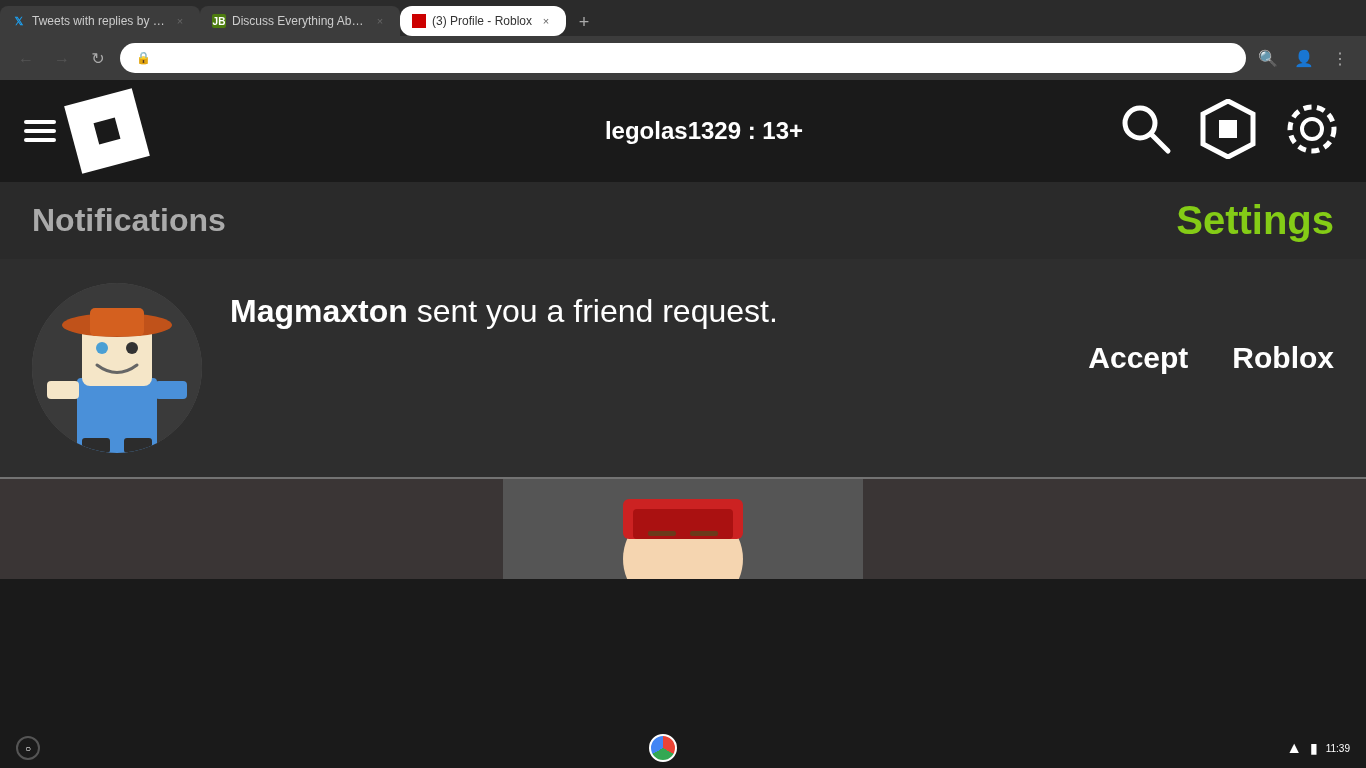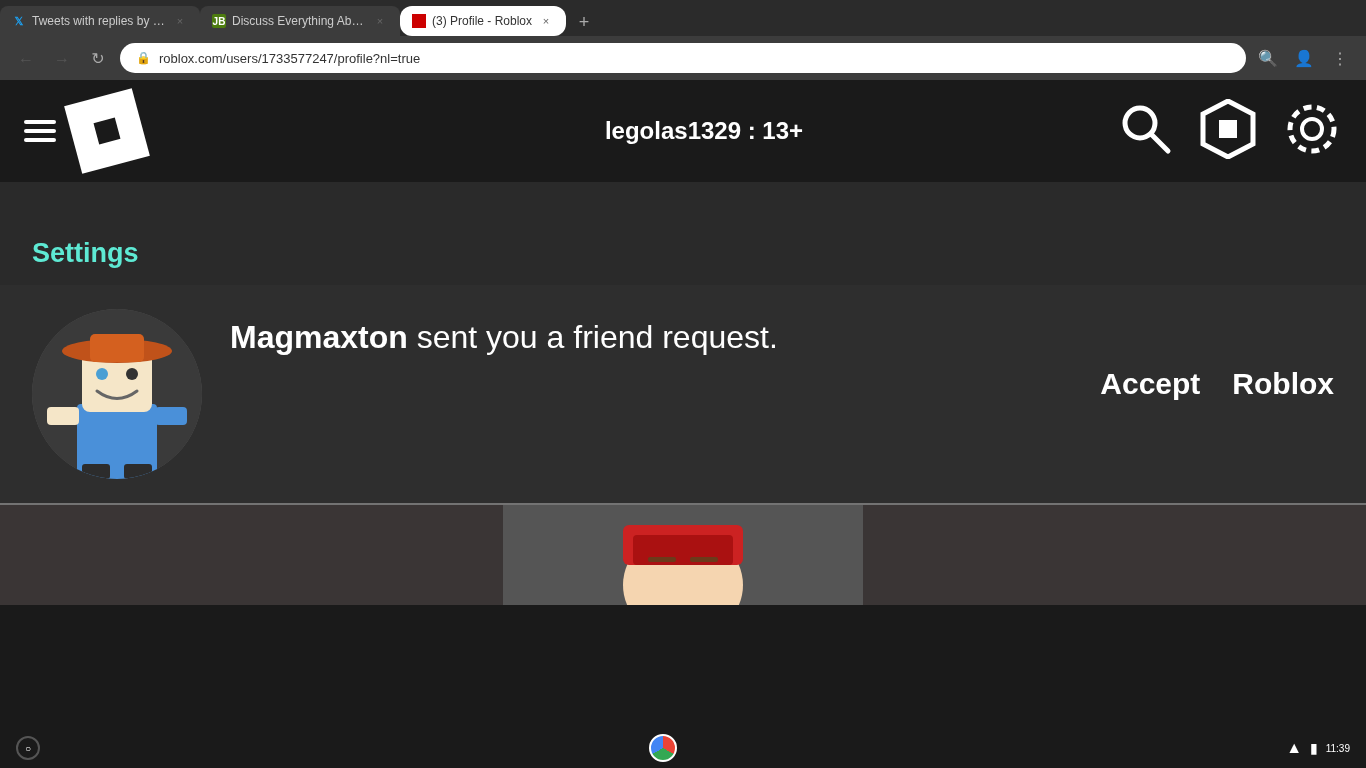--- a/index.html
+++ b/index.html
@@ -29,31 +29,31 @@
     .hamburger span { display: block; width: 32px; height: 4px; background: white; border-radius: 2px; }
     .roblox-logo { margin-left: 16px; }
     .roblox-logo-box { width: 70px; height: 70px; background: white; display: flex; align-items: center; justify-content: center; transform: rotate(-15deg); }
     .roblox-logo-box-inner { width: 22px; height: 22px; background: #1a1a1a; transform: rotate(0deg); }
     .header-username { position: absolute; left: 50%; transform: translateX(-50%); color: white; font-size: 24px; font-weight: bold; white-space: nowrap; margin-left: 21px; }
     .header-icons { display: flex; align-items: center; gap: 24px; margin-left: auto; }
     
     
     .notif-header-bar { background: #2a2a2a; padding: 16px 32px; display: flex; align-items: center; justify-content: space-between; }
     .notif-title { color: #aaa; font-size: 32px; font-weight: bold; }
-    .settings-title { color: #5eead4; font-size: 27px; font-weight: bold; cursor: pointer; margin-top: 40px; }
+    .settings-title { color: #84cc16; font-size: 40px; font-weight: bold; cursor: pointer; }
 
     
     .notif-card { background: #2e2e2e; padding: 24px 32px; display: flex; align-items: flex-start; gap: 28px; border-bottom: 2px solid #737373; }
     .notif-avatar { width: 170px; height: 170px; border-radius: 50%; overflow: hidden; background: #555; flex-shrink: 0; }
     .notif-content { flex: 1; padding-top: 8px; }
     .notif-message { color: white; font-size: 32px; font-weight: bold; line-height: 1.3; margin-bottom: 8px; }
     .notif-message span.sender { color: white; font-weight: bold; }
     .notif-message span.msg { color: white; font-weight: normal; }
     .notif-timestamp { color: #999; font-size: 26px; margin-bottom: 12px; }
-    .notif-actions { display: flex; gap: 32px; justify-content: flex-end; margin-top: 8px; }
+    .notif-actions { display: flex; gap: 44px; justify-content: flex-end; margin-top: 8px; }
     .btn-accept { color: white; font-size: 30px; font-weight: bold; cursor: pointer; background: none; border: none; }
     .btn-ignore { color: white; font-size: 30px; font-weight: bold; cursor: pointer; background: none; border: none; }
 
     
     .bottom-partial { background: #3a3535; height: 100px; position: relative; overflow: hidden; }
     .bottom-partial-avatar { position: absolute; left: 50%; transform: translateX(-50%); bottom: 0; width: 360px; height: 100px; overflow: hidden; background: linear-gradient(180deg, #555 0%, #888 100%); }
 
     
     .search-icon-wrap { color: white; }
     .robux-icon-wrap { color: white; }
@@ -94,21 +94,20 @@
     </div>
     <div class="new-tab-btn">+</div>
   </div>
 
   <div class="browser-toolbar">
     <div class="nav-btn disabled">←</div>
     <div class="nav-btn disabled">→</div>
     <div class="nav-btn">↻</div>
     <div class="address-bar">
       <span class="lock-icon">🔒</span>
-      <span class="url-text">roblox.com/users/1733577247/profile?nl=true</span>
     </div>
     <div class="toolbar-icon">🔍</div>
     <div class="toolbar-icon">👤</div>
     <div class="toolbar-icon">⋮</div>
   </div>
 </div>
 
 <div class="roblox-page">
 
   <div class="roblox-header">
@@ -149,20 +148,21 @@
       <div class="gear-icon-wrap">
         <svg width="60" height="60" viewBox="0 0 60 60" fill="none" xmlns="http://www.w3.org/2000/svg">
           <circle cx="30" cy="30" r="10" stroke="white" stroke-width="4" fill="none"></circle>
           <circle cx="30" cy="30" r="22" stroke="white" stroke-width="5" fill="none" stroke-dasharray="8 5.5"></circle>
         </svg>
       </div>
     </div>
   </div>
 
   <div class="notif-header-bar">
+    <span class="notif-title">Notifications</span>
     <span class="settings-title">Settings</span>
   </div>
 
   <div class="notif-card">
 
     <div class="notif-avatar">
       
       <svg width="170" height="170" viewBox="0 0 170 170" xmlns="http://www.w3.org/2000/svg">
 
         <rect width="170" height="170" fill="#3a3a3a"></rect>

